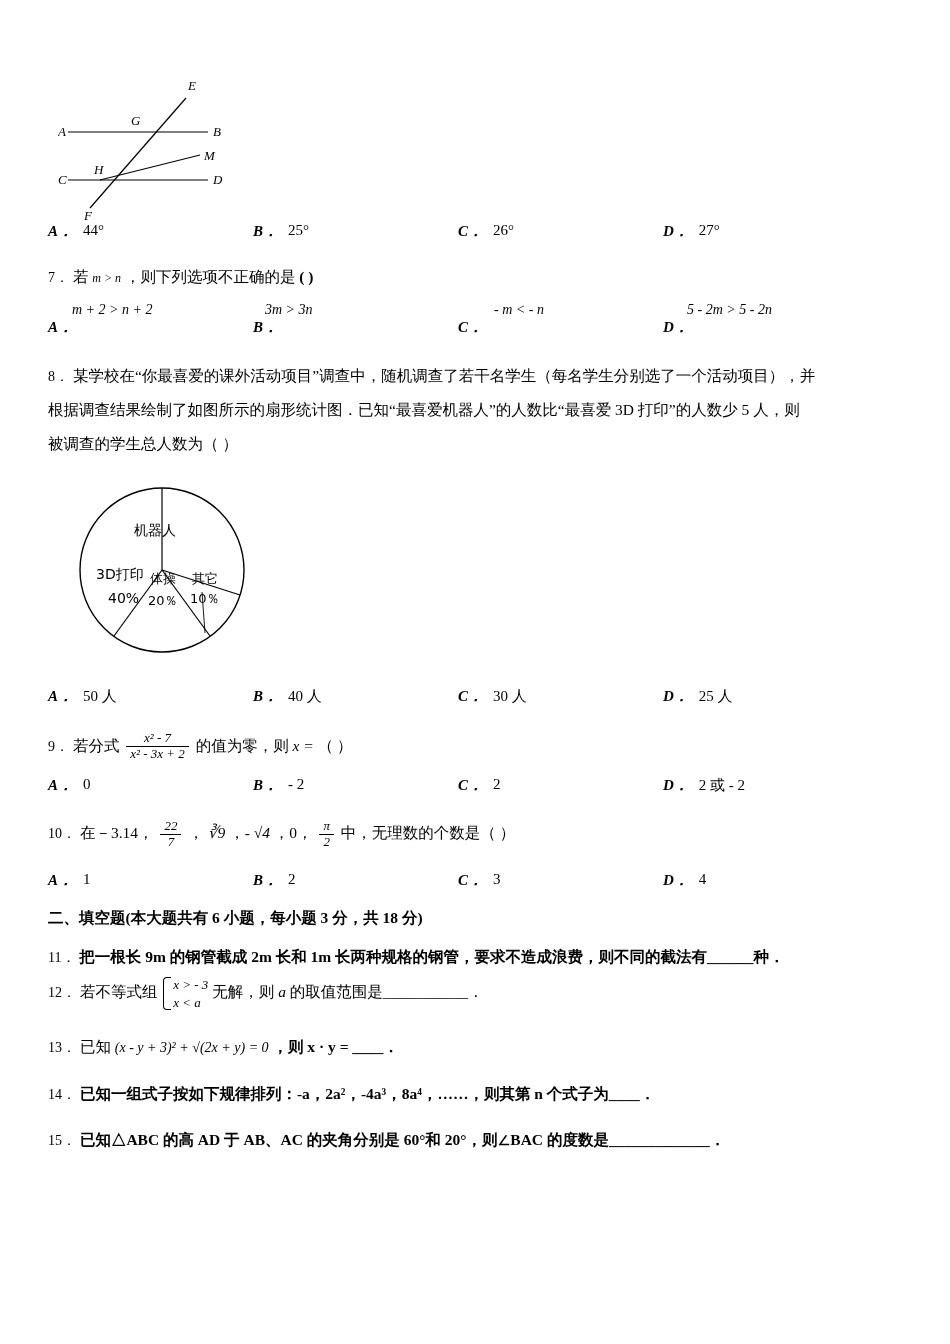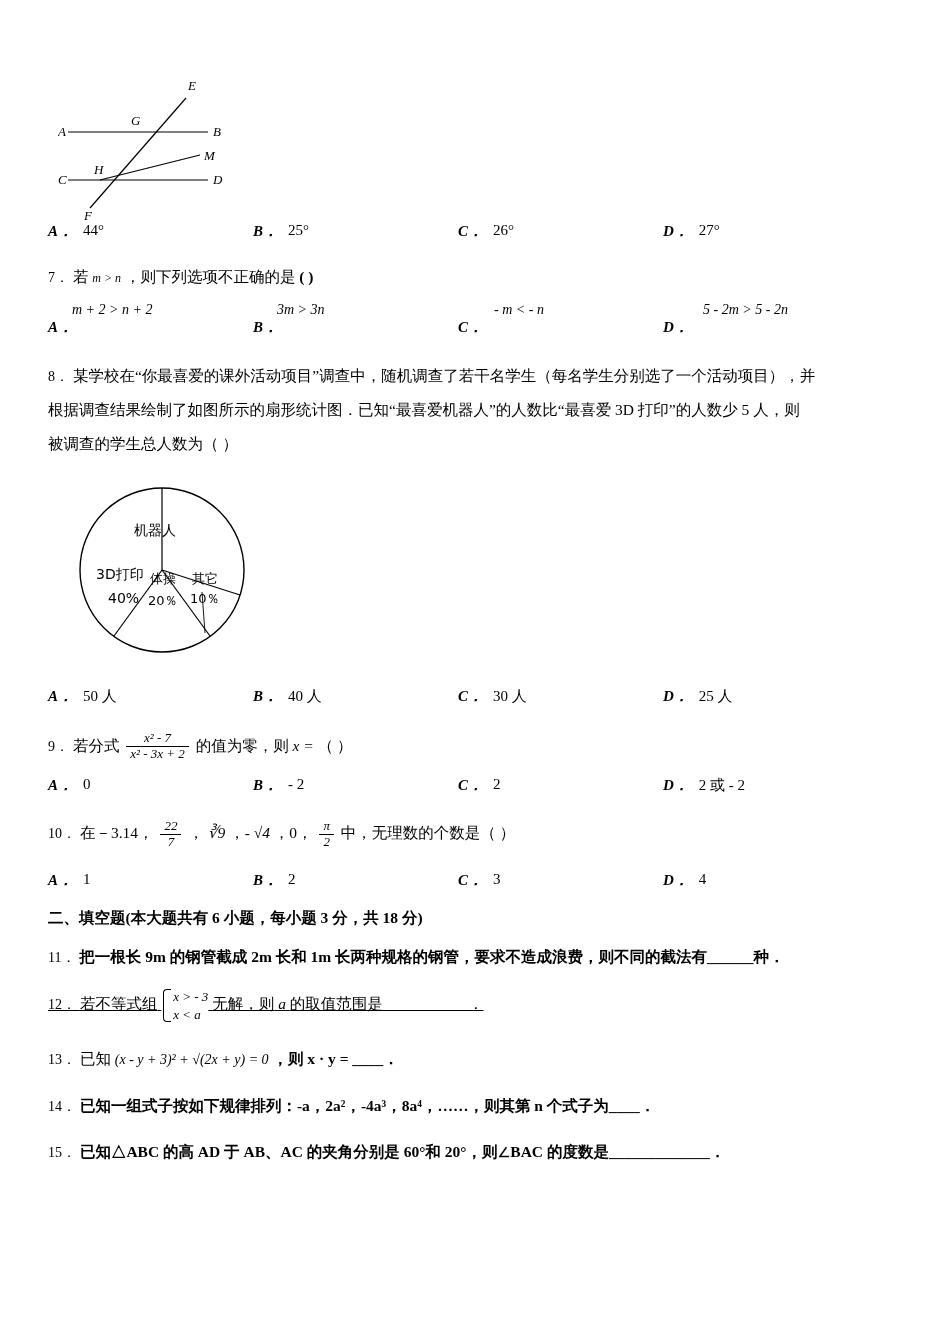--- a/index.html
+++ b/index.html
@@ -166,29 +166,29 @@
       <span class="mi" style="font-size:12px;">m &gt; n</span>
       <span>，则下列选项不正确的是</span>
       <span class="bold">(  )</span>
     </div>
     <div class="ansrow" style="margin-top:10px;align-items:flex-end;">
       <div class="opt" style="flex-direction:column;">
         <span class="mi" style="font-size:14px;margin-left:24px;">m + 2 &gt; n + 2</span>
         <span class="lab">A．</span>
       </div>
       <div class="opt" style="flex-direction:column;">
-        <span class="mi" style="font-size:14px;margin-left:24px;">3m &gt; 3n</span>
+        <span class="mi" style="font-size:14px;margin-left:12px;">3m &gt; 3n</span>
         <span class="lab">B．</span>
       </div>
       <div class="opt" style="flex-direction:column;">
         <span class="mi" style="font-size:14px;margin-left:36px;">- m &lt; - n</span>
         <span class="lab">C．</span>
       </div>
       <div class="opt" style="flex-direction:column;">
-        <span class="mi" style="font-size:14px;margin-left:40px;">5 - 2m &gt; 5 - 2n</span>
+        <span class="mi" style="font-size:14px;margin-left:24px;">5 - 2m &gt; 5 - 2n</span>
         <span class="lab">D．</span>
       </div>
     </div>
 
     <div class="q" style="margin-top:22px;line-height:2.2;">
       <span class="qnum">8．</span>
       <span>某学校在“你最喜爱的课外活动项目”调查中，随机调查了若干名学生（每名学生分别选了一个活动项目），并</span>
       <div>根据调查结果绘制了如图所示的扇形统计图．已知“最喜爱机器人”的人数比“最喜爱 3D 打印”的人数少 5 人，则</div>
       <div>被调查的学生总人数为（    ）</div>
     </div>
@@ -305,21 +305,21 @@
       </div>
     </div>
 
     <div class="section">二、填空题(本大题共有 6 小题，每小题 3 分，共 18 分)</div>
 
     <div class="fillq">
       <span class="qnum">11．</span>
       <span class="bold">把一根长 9m 的钢管截成 2m 长和 1m 长两种规格的钢管，要求不造成浪费，则不同的截法有______种．</span>
     </div>
 
-    <div class="fillq" style="margin-top:14px;text-decoration:underline;">
+    <div class="fillq" style="margin-top:2px;">
       <span class="qnum">12．</span>
       <span>若不等式组</span>
       <span class="brace">
         <span class="mi" style="display:block;">x &gt; - 3</span>
         <span class="mi" style="display:block;">x &lt; a</span>
       </span>
       <span>无解，则</span>
       <span class="mi">a</span>
       <span>的取值范围是___________．</span>
     </div>

